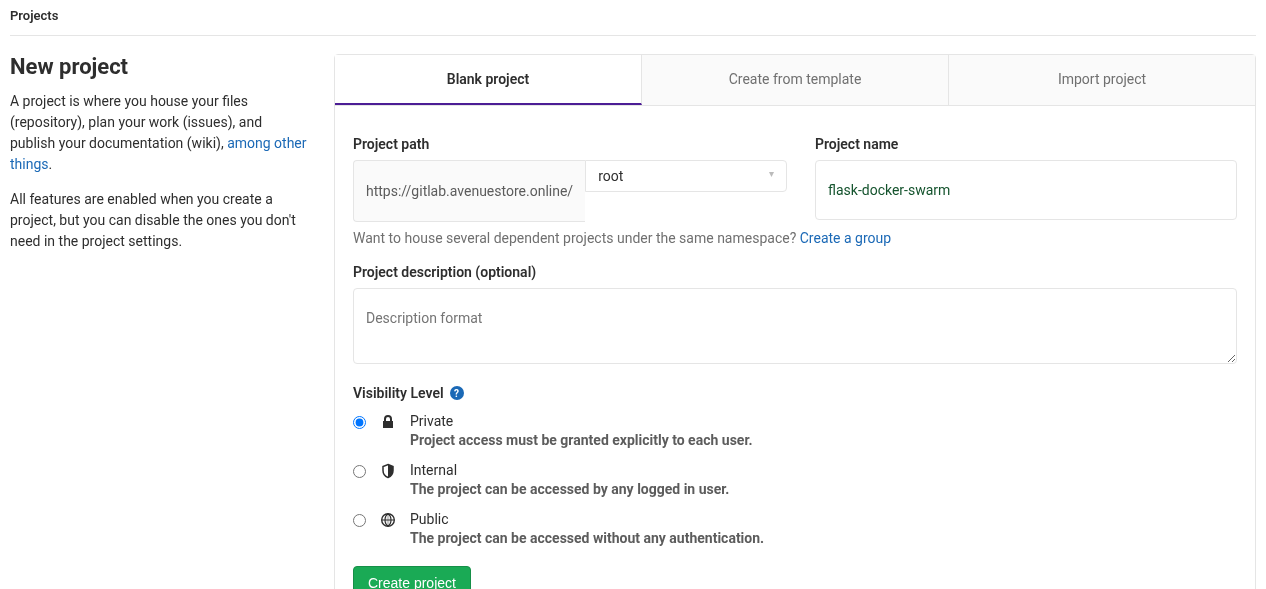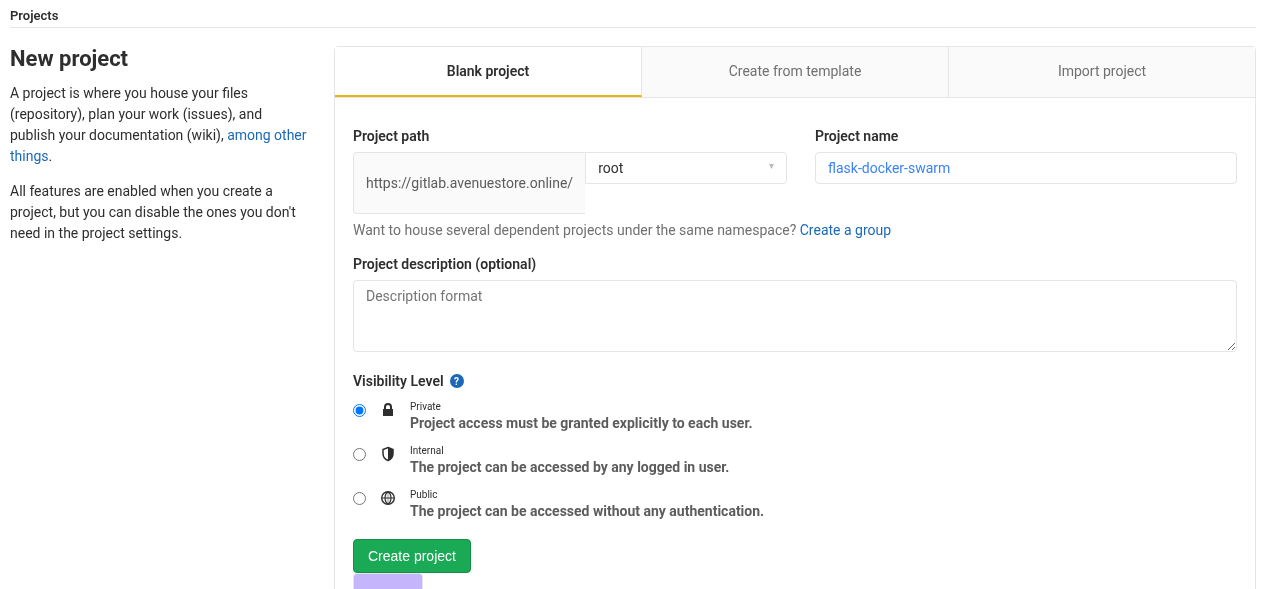--- a/index.html
+++ b/index.html
@@ -11,21 +11,21 @@
       font-family: -apple-system, BlinkMacSystemFont, "Segoe UI", Roboto, "Helvetica Neue", Arial, sans-serif;
       font-size: 14px;
       color: #2e2e2e;
       background: #fff;
       padding: 8px 10px;
     }
     .breadcrumb {
       font-size: 13px;
       font-weight: 600;
       color: #2e2e2e;
-      padding-bottom: 4px;
+      padding-bottom: 12px;
       border-bottom: 1px solid #e5e5e5;
       margin-bottom: 18px;
     }
     .container {
       display: flex;
       gap: 24px;
     }
     .sidebar {
       width: 300px;
       flex-shrink: 0;
@@ -65,21 +65,21 @@
       border-right: 1px solid #e5e5e5;
       position: relative;
     }
     .tab:last-child {
       border-right: none;
     }
     .tab.active {
       background: #fff;
       color: #2e2e2e;
       font-weight: 600;
-      border-bottom: 2px solid #eab308;
+      border-bottom: 2px solid #4c1d95;
     }
     .form-body {
       padding: 20px 18px;
     }
     .row {
       display: flex;
       gap: 28px;
       margin-bottom: 8px;
       margin-top: 10px;
     }
@@ -127,24 +127,24 @@
       align-items: flex-start;
     }
     .chevron {
       color: #bbb;
       font-size: 10px;
     }
     input[type="text"], textarea {
       width: 100%;
       border: 1px solid #e5e5e5;
       border-radius: 4px;
-      padding: 7px 12px;
+      padding: 21px 12px;
       font-size: 14px;
       font-family: inherit;
-      color: #3b82f6;
+      color: #14532d;
     }
     textarea {
       resize: vertical;
       min-height: 72px;
     }
     .hint {
       font-size: 14px;
       color: #707070;
       margin-bottom: 18px;
     }
@@ -188,21 +188,21 @@
       height: 16px;
       display: inline-flex;
       align-items: center;
       justify-content: center;
       margin-top: 1px;
     }
     .radio-content {
       flex: 1;
     }
     .radio-title {
-      font-size: 10px;
+      font-size: 14px;
       color: #2e2e2e;
       margin-bottom: 3px;
     }
     .radio-desc {
       font-size: 14px;
       color: #5c5c5c;
       font-weight: bold;
     }
     .actions {
       display: flex;

